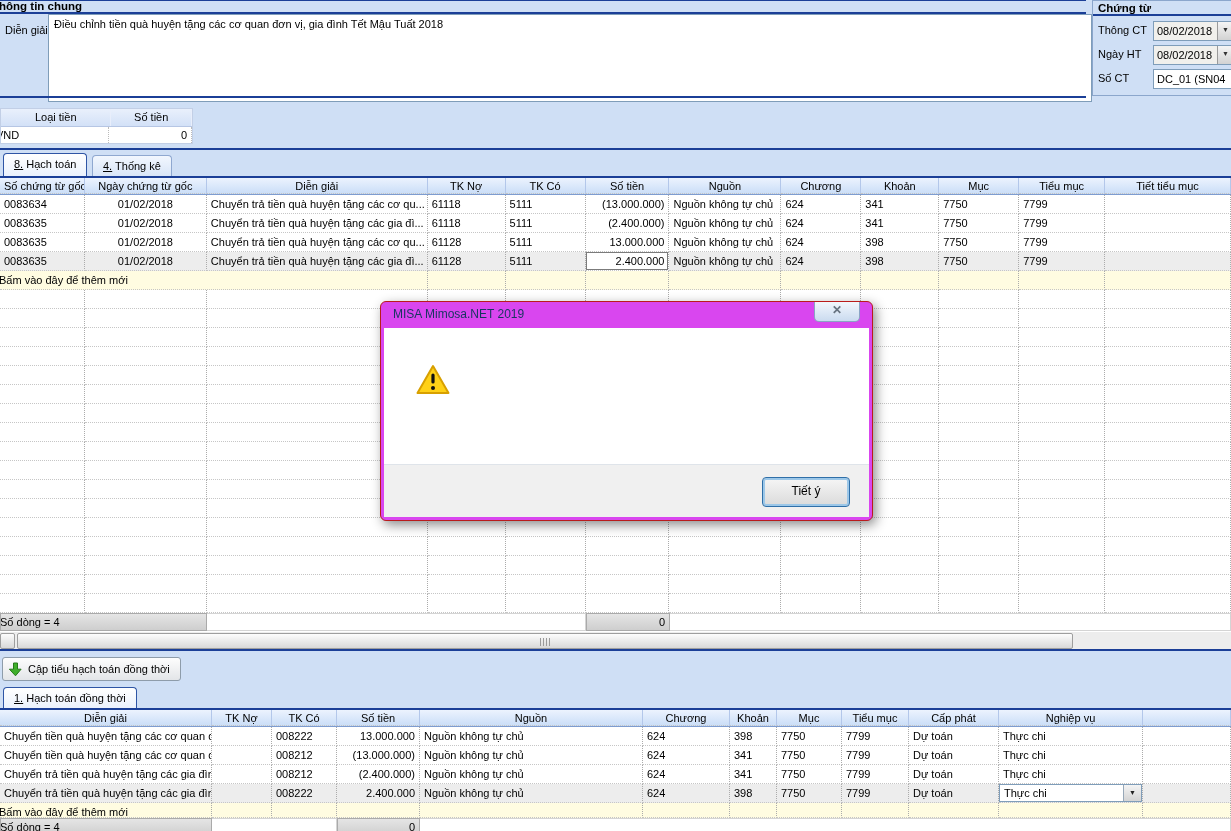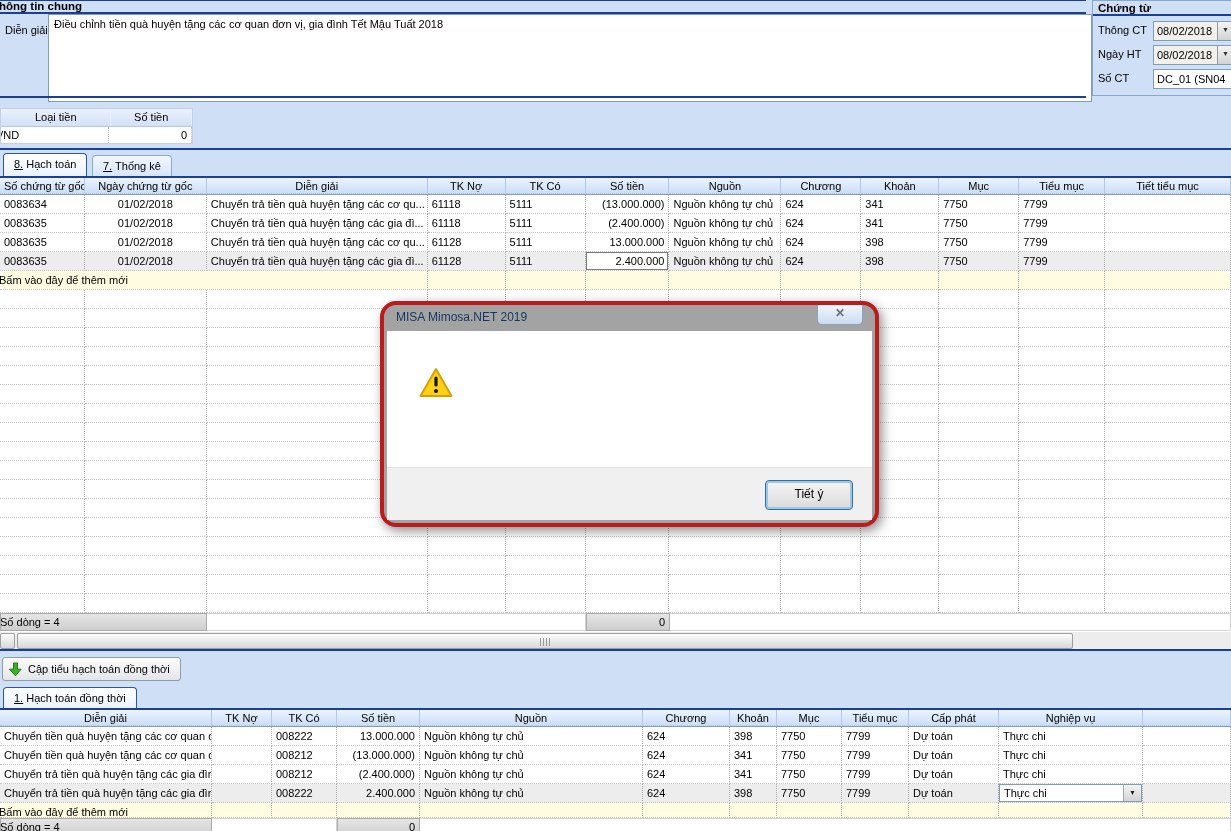--- a/index.html
+++ b/index.html
@@ -43,21 +43,21 @@
   .tab-label::first-letter{text-decoration:underline;}
 
   
   .grid{position:absolute;left:0;width:1231px;background:#fff;}
   .ghead{display:flex;height:19px;border-top:2px solid #1b3f97;border-bottom:1px solid #7d9cd0;
          background:linear-gradient(#ecf3fe,#c9ddf7);box-sizing:border-box;}
   .ghead .gcell{text-align:center;line-height:16px;border-right:1px solid #b3c7ea;
          font-size:11px;overflow:hidden;white-space:nowrap;}
   .grow{display:flex;height:19px;box-sizing:border-box;background:#fff;}
   .grow.sel{background:#ededed;}
-  .grow.add{background:#fffce1;border-radius:7px;}
+  .grow.add{background:#fffce1;}
   .gcell{box-sizing:border-box;padding:0 4px;line-height:18px;overflow:hidden;white-space:nowrap;
          border-right:1px dotted #ababab;border-bottom:1px dotted #c6c6c6;}
   .gcell.r{text-align:right;} .gcell.c{text-align:center;}
   .gcell.selcell{background:#fff;box-shadow:inset 0 0 0 1px #7b7b7b;}
   .gcell.nopad{padding:0;}
   .addlabel{position:relative;left:-5px;}
 
   .statusrow{display:flex;}
   .scell{box-sizing:border-box;line-height:16px;overflow:hidden;white-space:nowrap;background:#fff;
          border:1px solid #d4d4d4;border-left:none;}
@@ -80,22 +80,22 @@
         border-radius:2px;background:linear-gradient(#fdfdfd,#d8d8d8);box-sizing:border-box;}
   .sgrip{position:absolute;left:50%;top:4px;width:10px;height:8px;margin-left:-5px;
         background:repeating-linear-gradient(90deg,#9a9a9a 0 1px,rgba(0,0,0,0) 1px 3px);}
 
   
   .updbtn{position:absolute;left:2px;top:657px;height:22px;padding:0 10px 0 6px;display:flex;
           align-items:center;gap:6px;background:linear-gradient(#fdfdfd,#e3e5e8);
           border:1px solid #8e9caa;border-radius:3px;font-size:11px;white-space:nowrap;}
 
   
-  .dlg{position:absolute;left:380px;top:301px;width:491px;height:218px;background:#a3a3a3;
-       border:4px solid #b91c1c;border-radius:16px;box-shadow:3px 4px 12px rgba(0,0,0,.45);}
+  .dlg{position:absolute;left:380px;top:301px;width:491px;height:218px;background:#d946ef;
+       border:1px solid #b91c1c;border-radius:6px;box-shadow:3px 4px 12px rgba(0,0,0,.45);}
   .dlg-title{height:26px;line-height:25px;padding-left:12px;color:#16365f;font-size:12px;}
   .dlg-close{position:absolute;top:0;right:12px;width:44px;height:19px;border:1px solid #8aa4c4;
        border-top:none;border-radius:0 0 5px 5px;background:linear-gradient(#f2f7fd,#cadbef);
        color:#66727f;font-weight:bold;font-size:12px;text-align:center;line-height:17px;}
   .dlg-body{position:absolute;left:3px;right:3px;top:26px;height:136px;background:#fff;}
   .dlg-foot{position:absolute;left:3px;right:3px;bottom:3px;height:52px;background:#f0f0f0;
        border-top:1px solid #dfe4ea;}
   .dlg-icon{position:absolute;left:32px;top:36px;}
   .dlg-msg{position:absolute;left:77px;top:32px;width:400px;font-size:12px;line-height:16px;
        white-space:pre-line;}
@@ -145,21 +145,21 @@
       <div class="dcell c1" style="text-align:right;padding-right:4px;">0</div>
     </div>
   </div>
 
   <div class="navyline" style="left:0;top:148px;width:1231px;"></div>
 
   <div class="tab" style="left:3px;top:153px;height:23px;">
     <span class="tab-label">8. Hạch toán</span>
   </div>
   <div class="tab inactive" style="left:92px;top:155px;height:21px;">
-    <span class="tab-label">7. Thống kê</span>
+    <span class="tab-label">4. Thống kê</span>
   </div>
 
   <div class="grid" style="top:176px;height:437px;" id="grid-top">
       <div class="ghead">
         <div class="gcell" style="width: 85px;">Số chứng từ gốc</div>
         <div class="gcell" style="width: 122px;">Ngày chứng từ gốc</div>
         <div class="gcell" style="width: 221px;">Diễn giải</div>
         <div class="gcell" style="width: 78px;">TK Nợ</div>
         <div class="gcell" style="width: 80px;">TK Có</div>
         <div class="gcell" style="width: 84px;">Số tiền</div>

